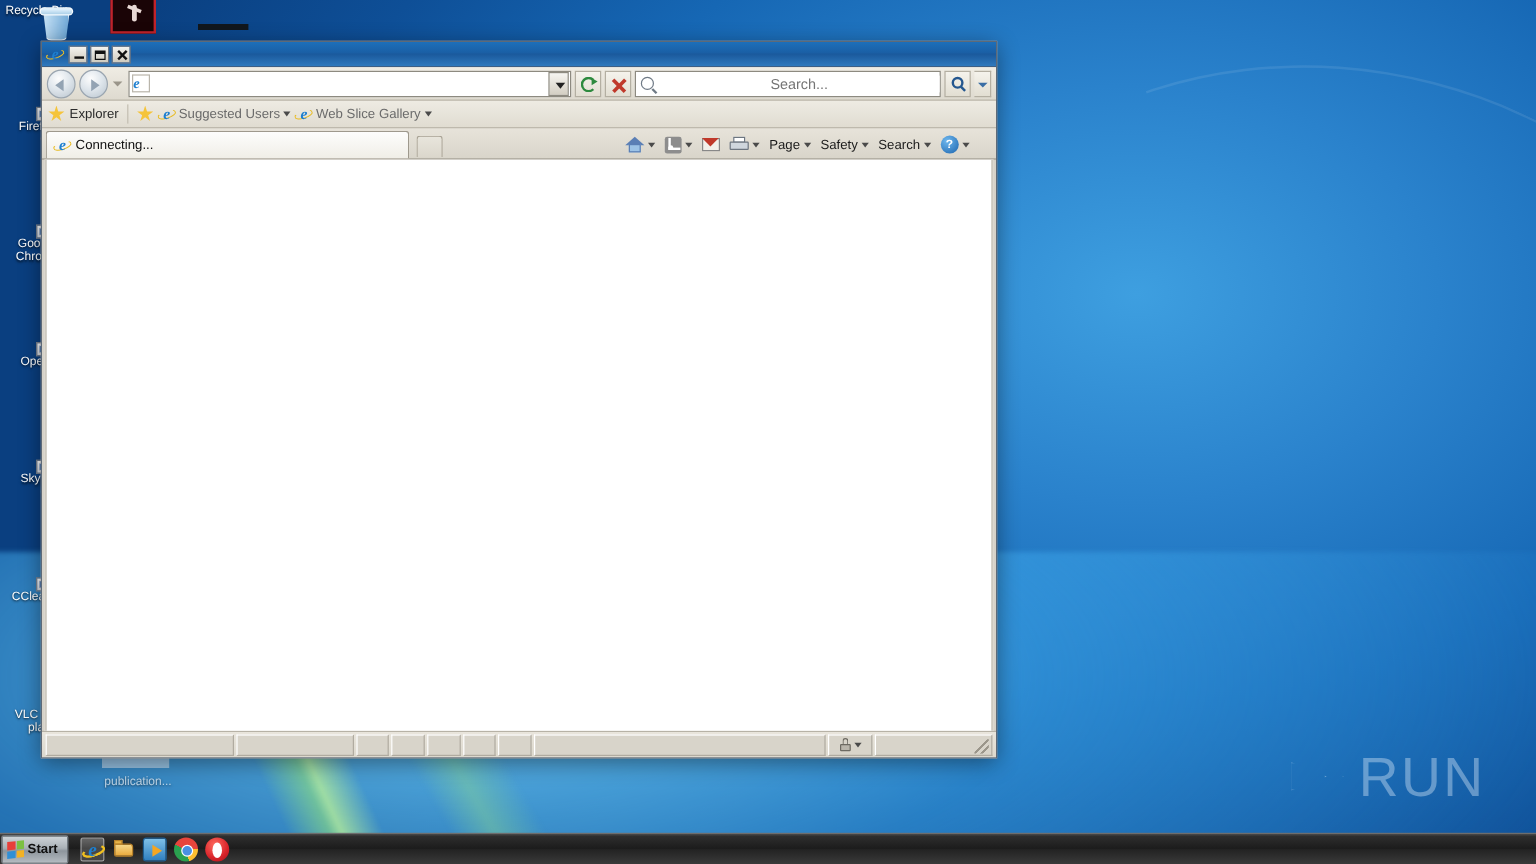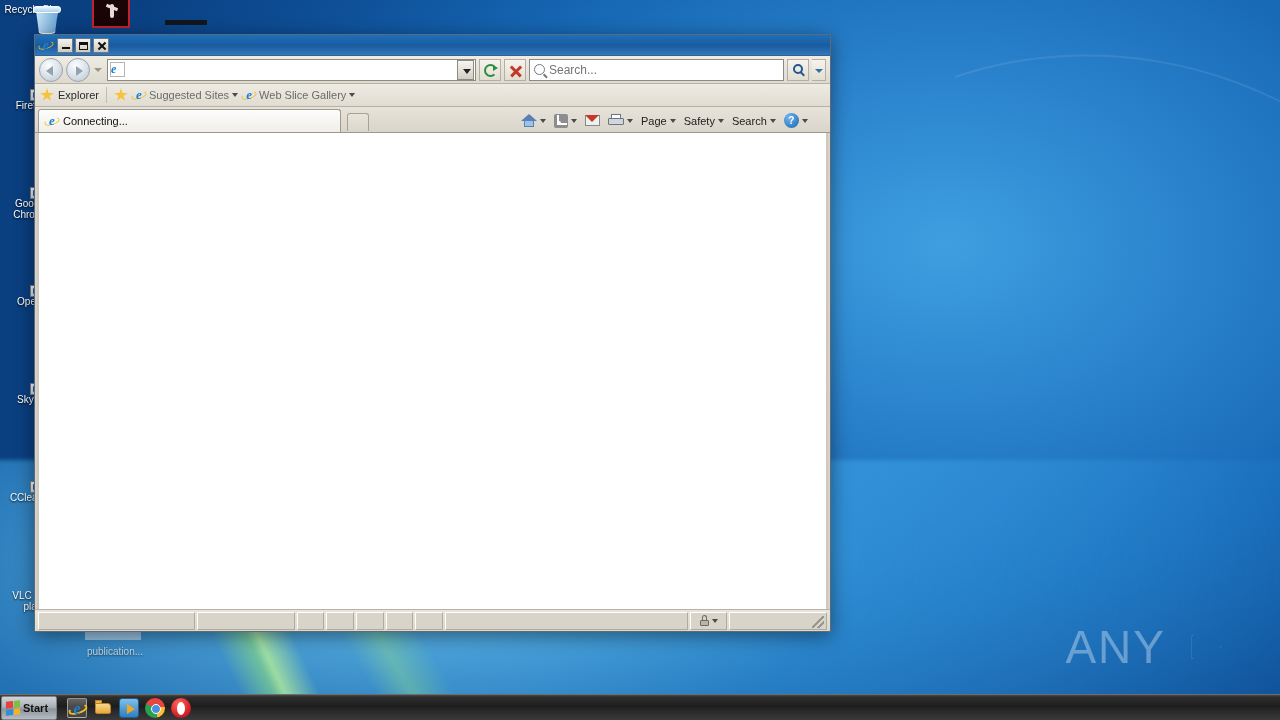--- a/index.html
+++ b/index.html
@@ -197,21 +197,21 @@
   .searchbox {
     width: 255px; height: 22px; flex: none; background: #fff; border: 1px solid #8d8a80;
     display: flex; align-items: center; padding-left: 4px;
   }
   .mag {
     width: 11px; height: 11px; flex: none; border: 1.6px solid #6f7a86; border-radius: 50%;
     position: relative; margin-right: 4px;
   }
   .mag::after { content:""; position:absolute; right:-4px; bottom:-3px; width:5px; height:1.6px;
     background:#6f7a86; transform: rotate(45deg); }
-  .search-input { flex:1; border:0; outline:0; font: 12px "Liberation Sans", sans-serif; color:#ec4899; min-width:0; }
+  .search-input { flex:1; border:0; outline:0; font: 12px "Liberation Sans", sans-serif; color:#ec4899; min-width:0;text-align:center; }
   .search-go {
     width: 22px; height: 22px; flex:none; position: relative;
     background: linear-gradient(#f5f3ec, #e2ded2); border: 1px solid #b4afa2;
   }
   .mag2 { position:absolute; left:5px; top:4px; width:10px; height:10px; border:2px solid #24578f; border-radius:50%; }
   .mag2::after{content:"";position:absolute;right:-4px;bottom:-3px;width:5px;height:2px;background:#24578f;transform:rotate(45deg);}
   .search-drop { width: 14px; height: 22px; flex:none; position:relative;
     background: linear-gradient(#f5f3ec, #e2ded2); border: 1px solid #b4afa2; border-left:0;}
   .search-drop::after{content:"";position:absolute;left:3px;top:9px;width:0;height:0;
     border-left:4px solid transparent;border-right:4px solid transparent;border-top:4px solid #3a6ea5;}
@@ -464,25 +464,25 @@
 
   <div class="pub-box"></div>
   <div class="publication-lbl">publication...</div>
 
   <div class="top-icon">
       <span class="fig"></span>
     </div>
   <div class="top-bar2"></div>
 
   <div id="watermark">
-    <span>ANY</span>
     <span class="wm-logo">
       <span class="tri-out"></span>
         <span class="tri-in"></span>
     </span>
+    <span>RUN</span>
   </div>
 
   <div id="ie-window">
 
     <div class="titlebar">
       <span class="ie-logo">
         <span class="ring"></span>
           <span class="e">e</span>
       </span>
       <span class="winbtns">
@@ -534,21 +534,21 @@
     <div class="favbar">
       <span class="star"></span>
       <span>Explorer</span>
       <span class="fav-sep"></span>
       <span class="star-green"></span>
       <span class="fav-item">
         <span class="ie-mini">
             <span class="ring3"></span>
             <span class="e3">e</span>
           </span>
-        <span>Suggested Sites</span>
+        <span>Suggested Users</span>
         <span class="caret"></span>
       </span>
       <span class="fav-item">
         <span class="ie-mini">
             <span class="ring3"></span>
             <span class="e3">e</span>
           </span>
         <span>Web Slice Gallery</span>
         <span class="caret"></span>
       </span>

